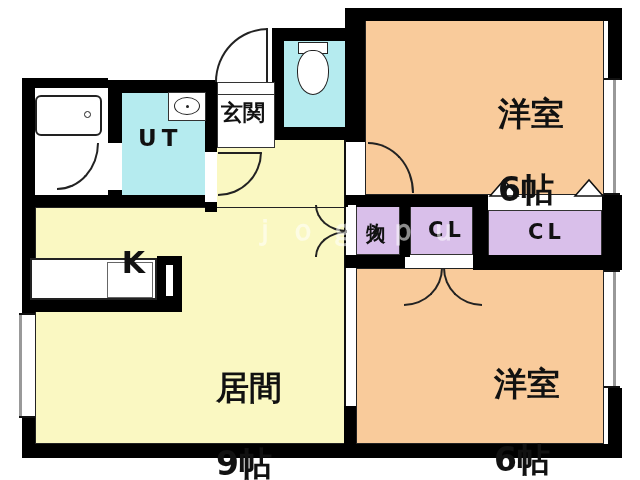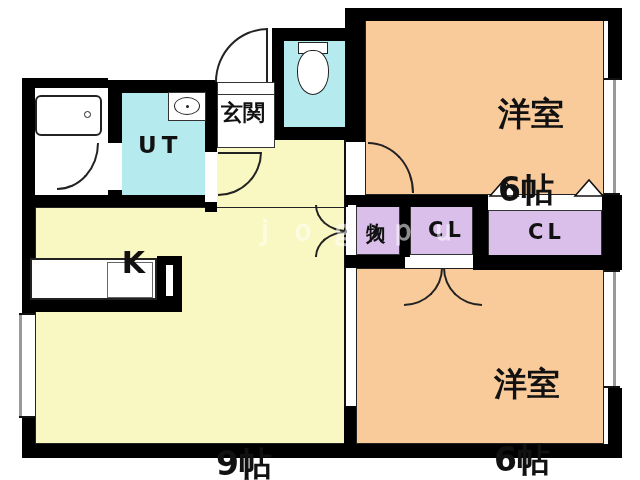--- a/index.html
+++ b/index.html
@@ -118,27 +118,27 @@
 
   <div class="lbl big" style="left:452px;top:57px;">
     <span>洋室</span><br>
     <span>6帖</span>
   </div>
   <div class="lbl big" style="left:448px;top:327px;">
     <span>洋室</span><br>
     <span>6帖</span>
   </div>
   <div class="lbl big" style="left:170px;top:331px;">
-    <br>
+    <span>居間</span><br>
     <span>9帖</span>
   </div>
   <div class="lbl" style="left:72px;top:211px;font-size:30px;z-index:6;">
     <span style="padding-left:8px;">K</span><br>
   </div>
-  <div class="lbl mid" style="left:138px;top:132px;letter-spacing:5px;"><span>UT</span></div>
+  <div class="lbl mid" style="left:138px;top:125px;letter-spacing:5px;"><span>UT</span></div>
   <div class="lbl" style="left:221px;top:100px;font-size:22px;"><span>玄関</span></div>
   <div class="lbl vtext" style="left:365px;top:208px;font-size:19px;"><span>物入</span></div>
   <div class="lbl" style="left:428px;top:218px;font-size:21px;letter-spacing:4px;"><span>CL</span></div>
   <div class="lbl" style="left:528px;top:220px;font-size:21px;letter-spacing:4px;"><span>CL</span></div>
 
   <div class="watermark" style="left:248px;top:210px;">ｊｏｇ ｐｕ</div>
 
 </div>
 
 </body></html>

